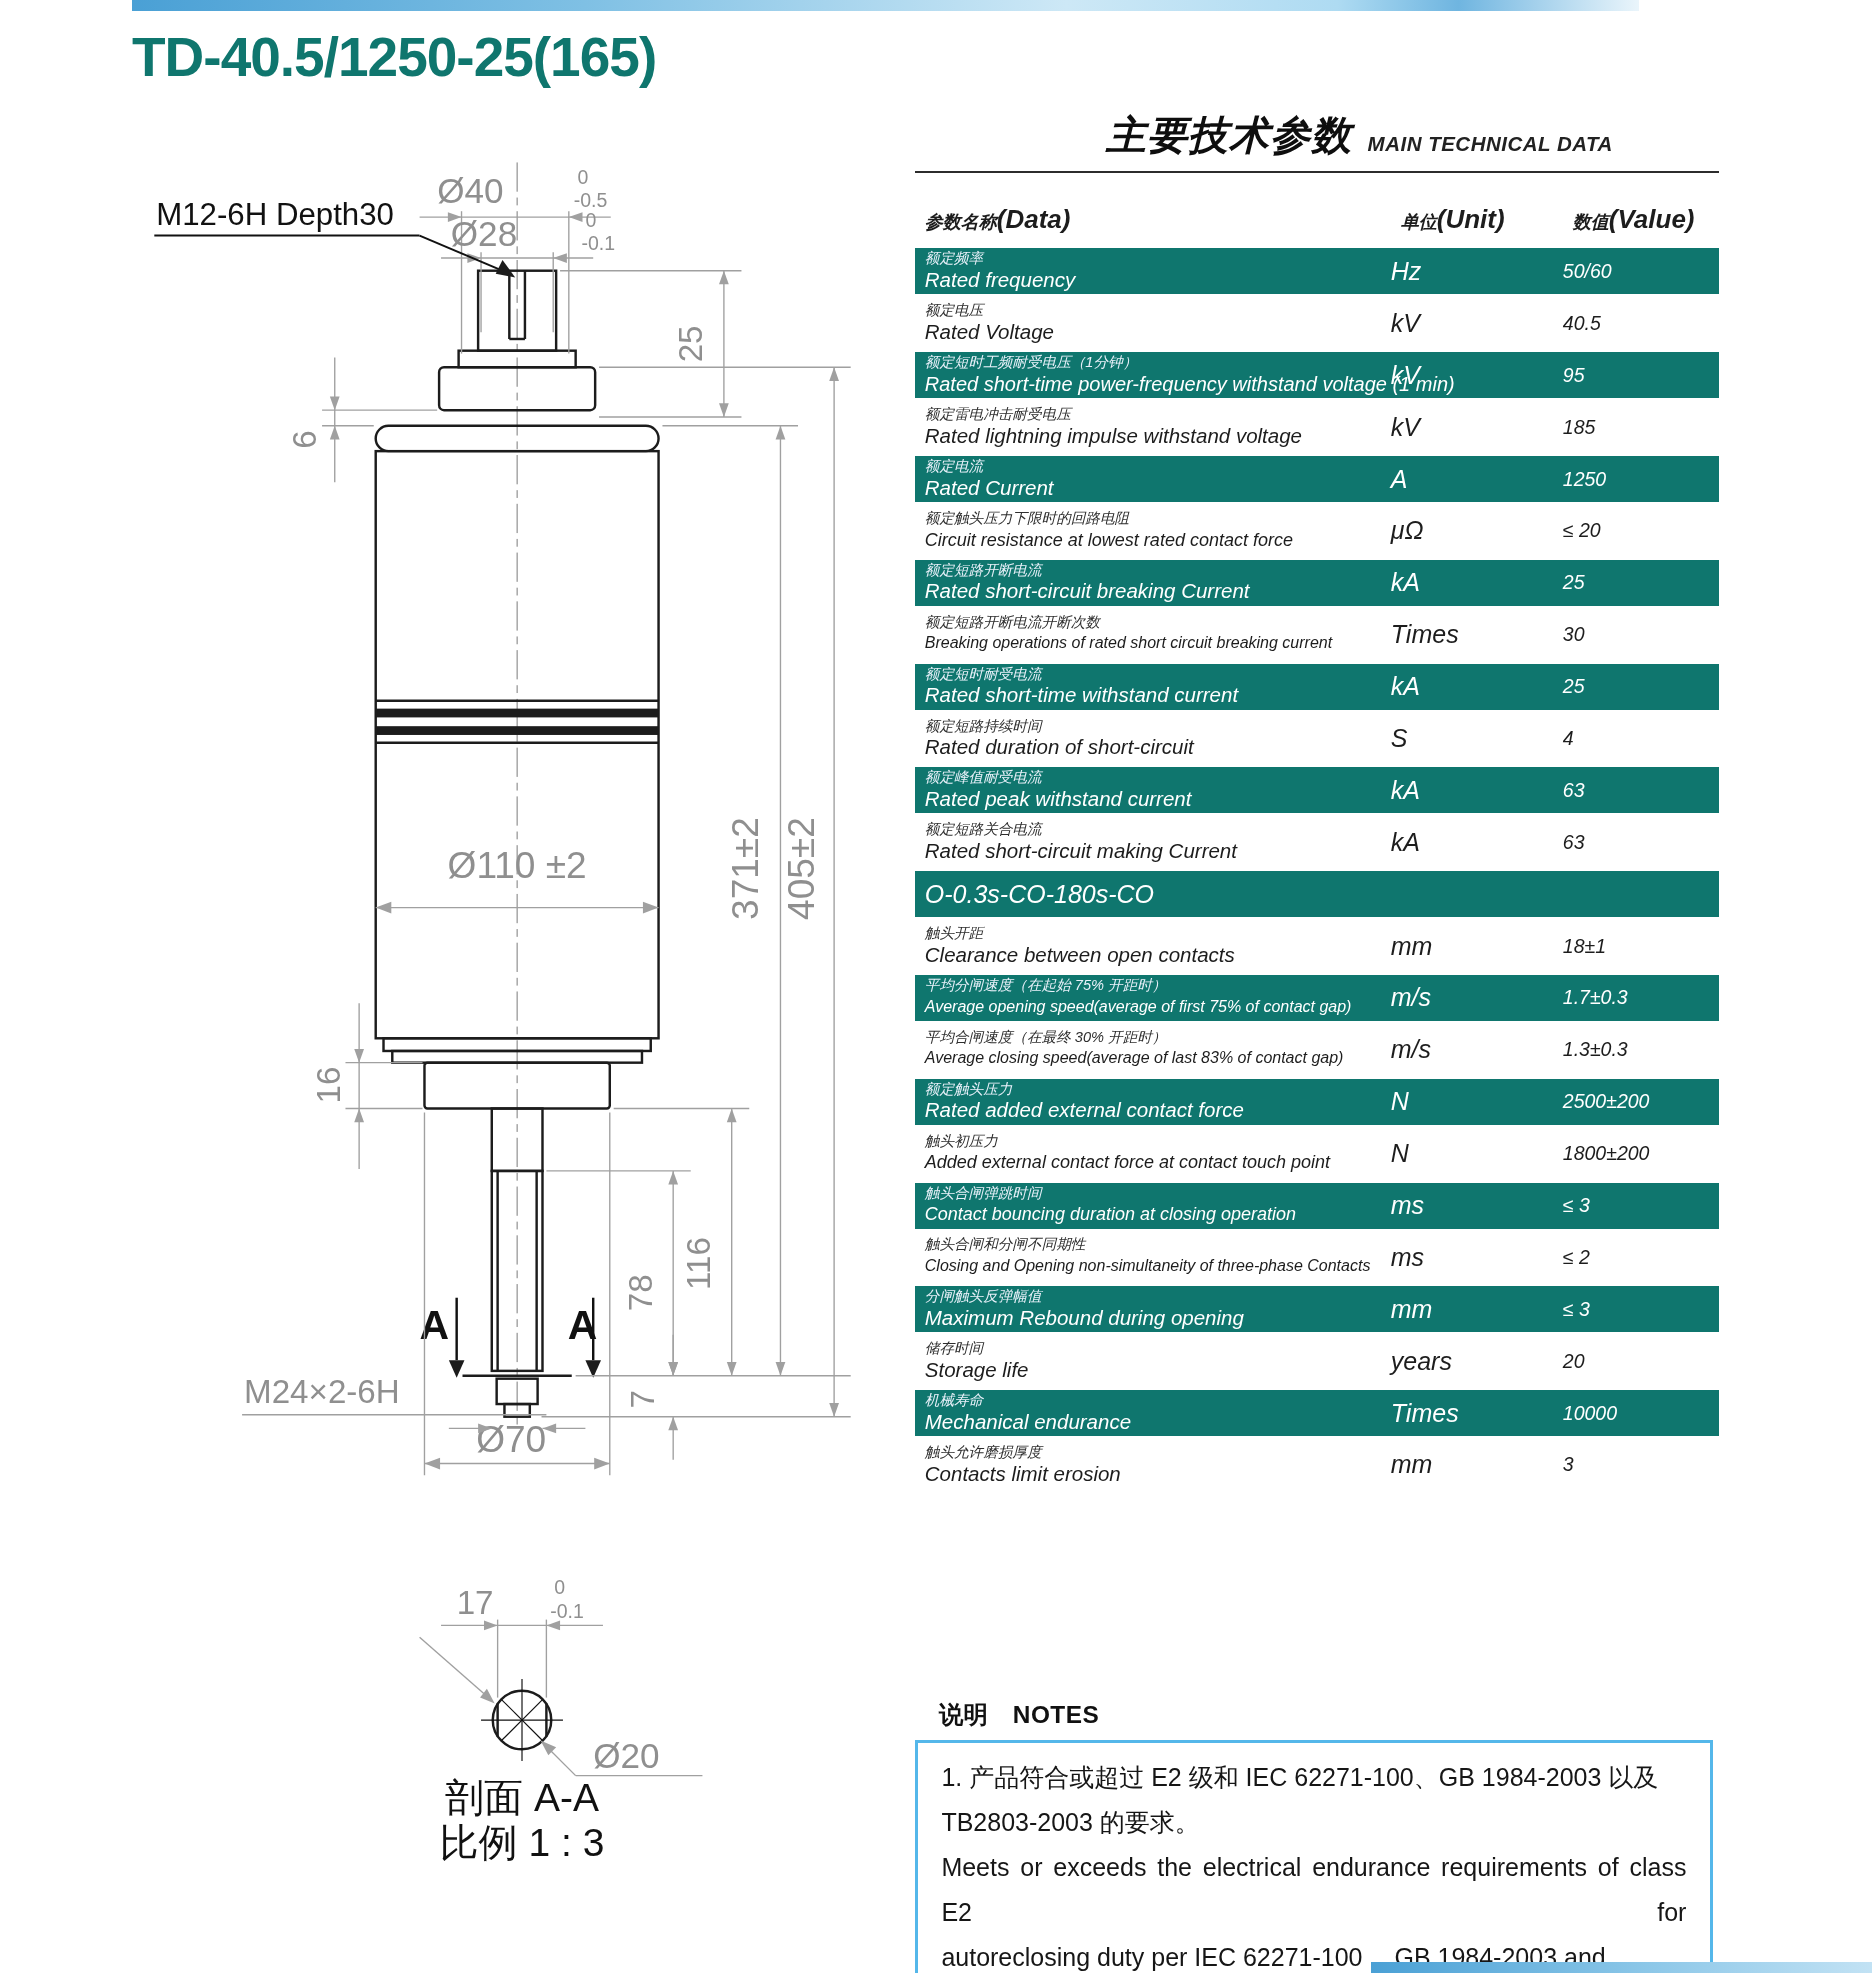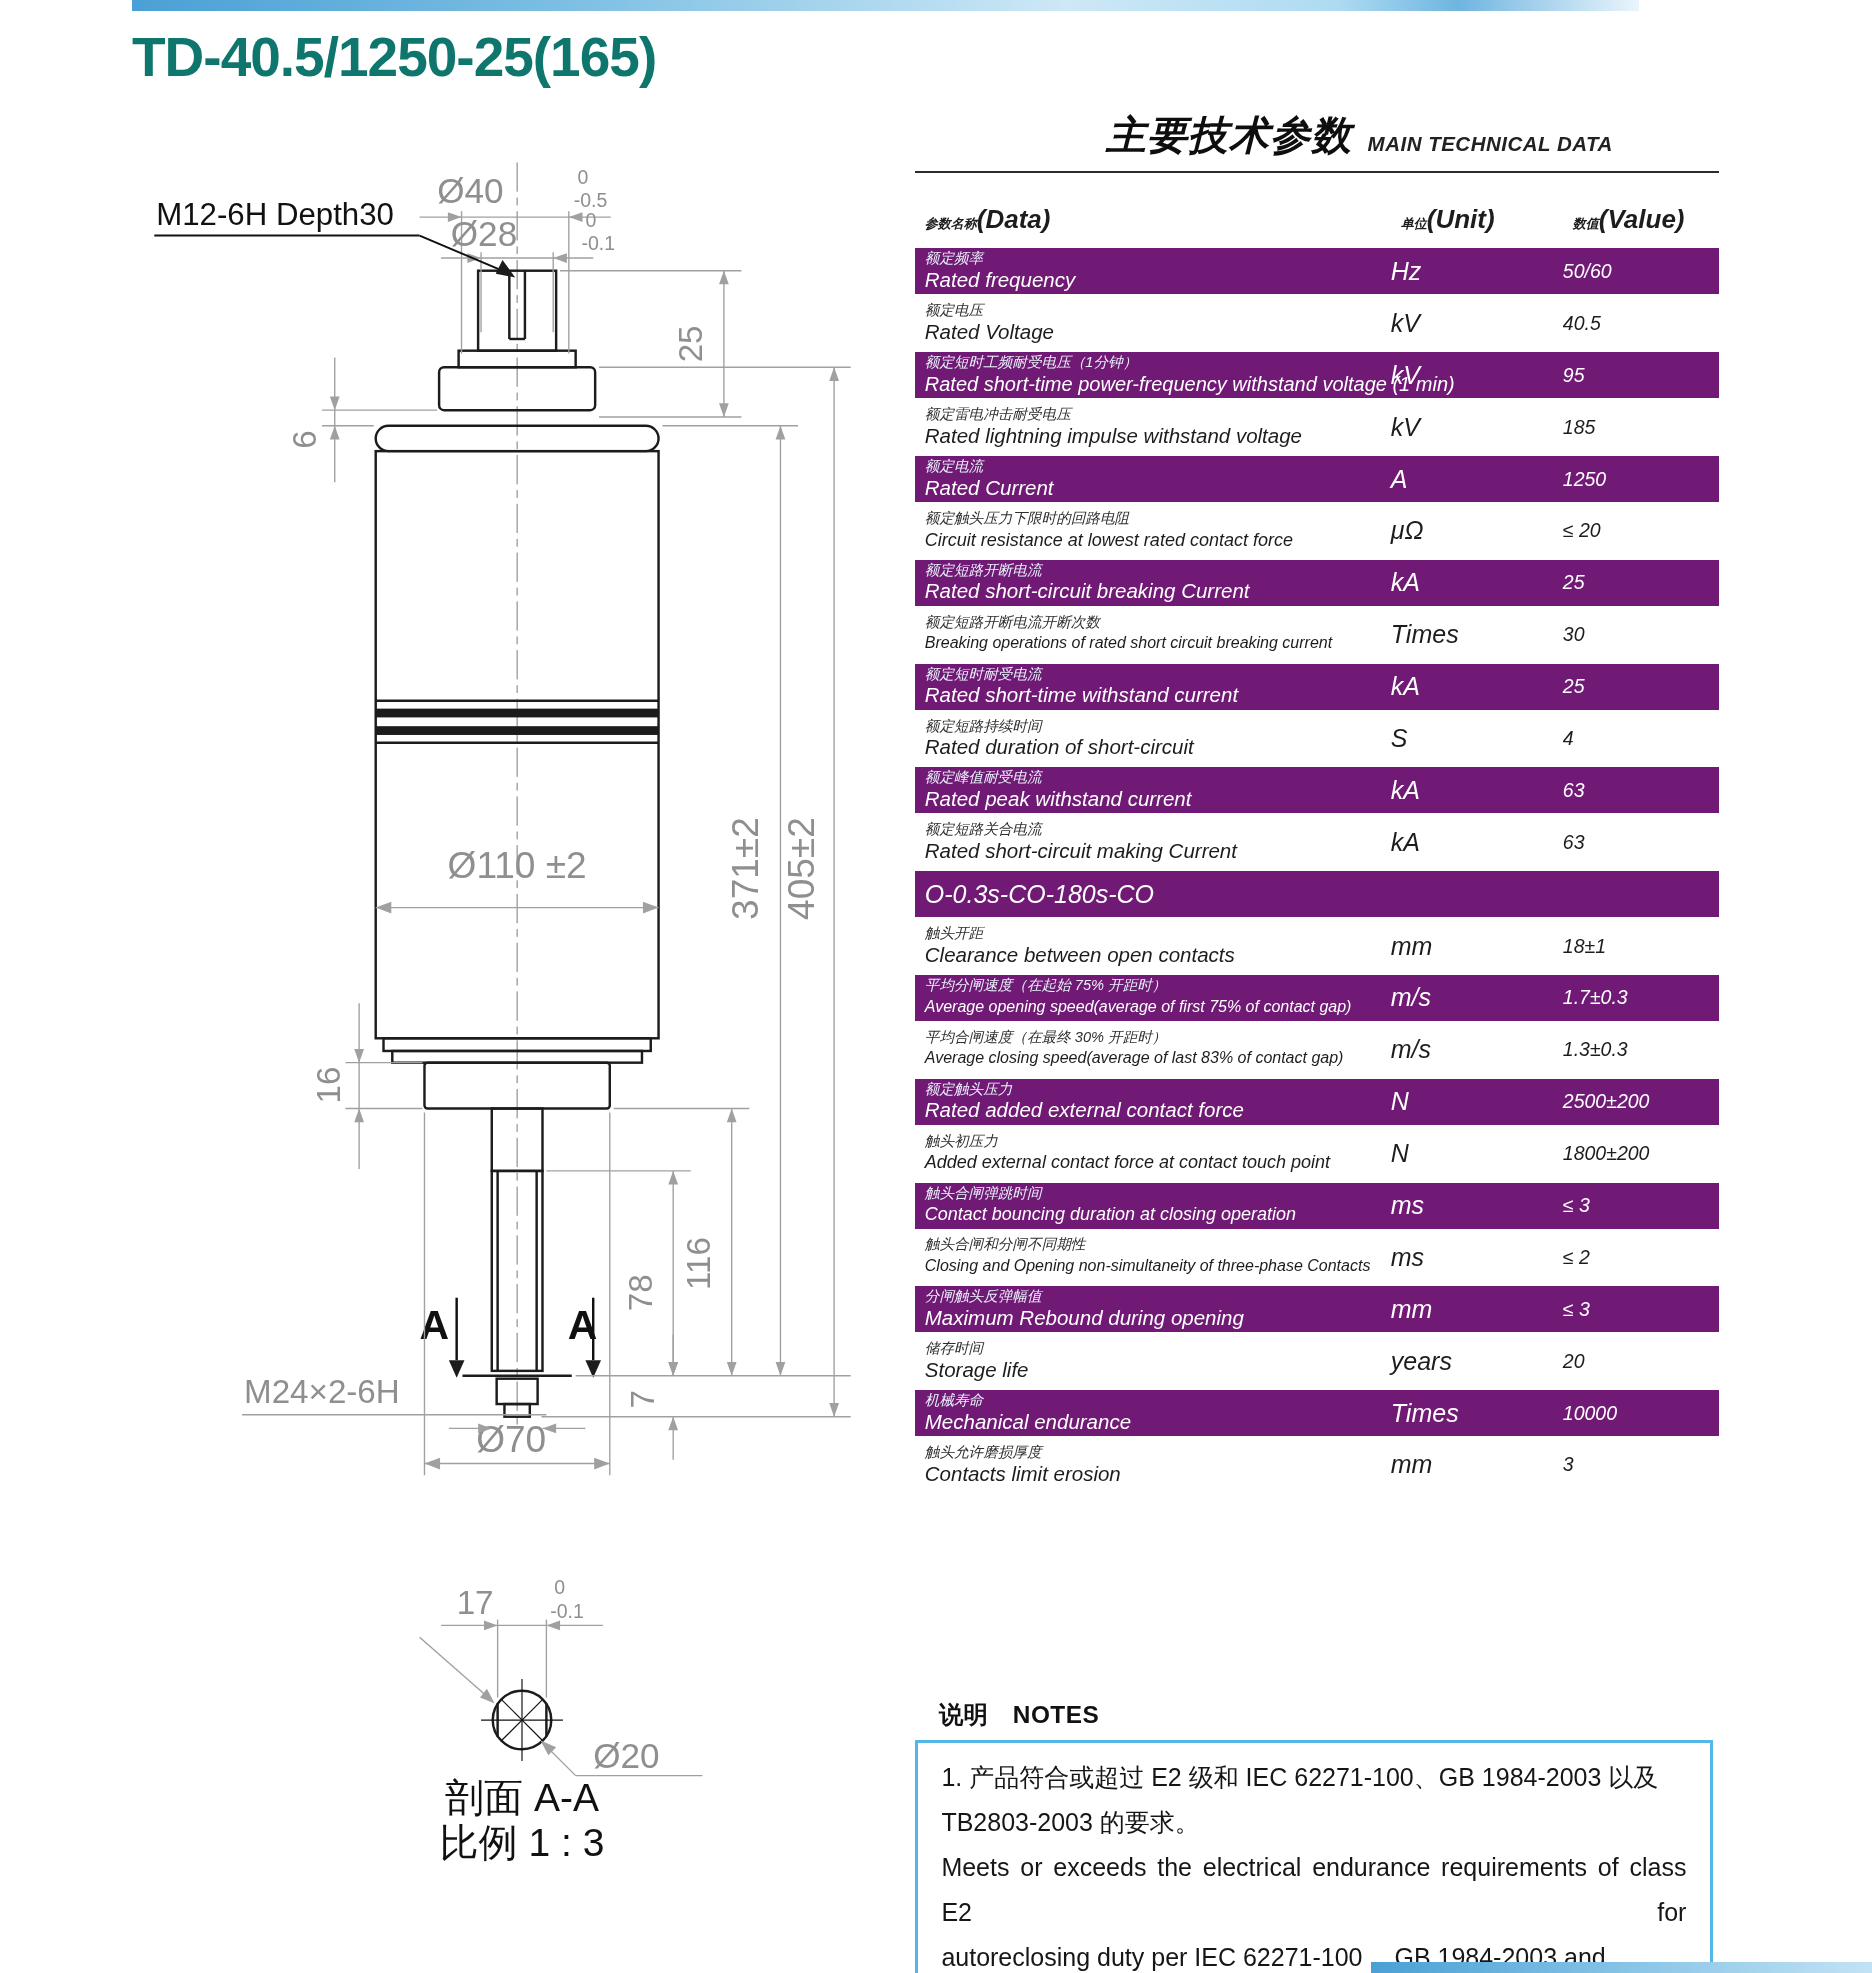--- a/index.html
+++ b/index.html
@@ -24,26 +24,26 @@
   .dima{fill:#a0a0a0;stroke:none;}
   .lead{stroke:#111;stroke-width:2;fill:none;}
 
   
   .tech{position:absolute;left:915px;top:103px;width:804px;font-style:italic;}
   .tech-title{display:flex;align-items:flex-end;gap:15.6px;padding-left:191px;height:60px;}
   .tech-title .cn{font-size:40px;font-weight:bold;color:#0e0e0e;letter-spacing:1px;}
   .tech-title .en{font-size:20.5px;font-weight:bold;color:#222;padding-bottom:6.8px;letter-spacing:0.5px;}
   .tech-rule{border-bottom:2px solid #2c2c2c;margin-top:7.8px;}
   .colhead{display:grid;grid-template-columns:476px 172px 1fr;align-items:end;height:62px;padding:0 0 11.7px 9.8px;}
-  .colhead .cn{font-size:13px;font-weight:bold;}
+  .colhead .cn{font-size:18px;font-weight:bold;}
   .colhead .big{font-size:26px;font-weight:bold;}
   .rows{margin-top:2px;}
   .row{display:grid;grid-template-columns:466px 172px 1fr;height:46px;margin-bottom:5.9px;
     padding-left:9.8px;align-items:center;}
-  .row.hl{background:#701a75;color:#ffffff;}
+  .row.hl{background:#0f766e;color:#ffffff;}
   .row .name{line-height:1;}
   .row .cn{display:block;font-size:14.6px;line-height:17.6px;white-space:nowrap;}
   .row:not(.hl) .cn{color:#2e2e2e;}
   .row.hl .cn{color:#e9f1fa;}
   .row .en{display:block;font-size:20.5px;line-height:24.4px;white-space:nowrap;}
   .row .unit{font-size:25px;white-space:nowrap;}
   .row .val{font-size:19.5px;white-space:nowrap;}
 
   
   .notes-head{position:absolute;left:939px;top:1699px;font-size:24.4px;font-weight:bold;color:#111;}

